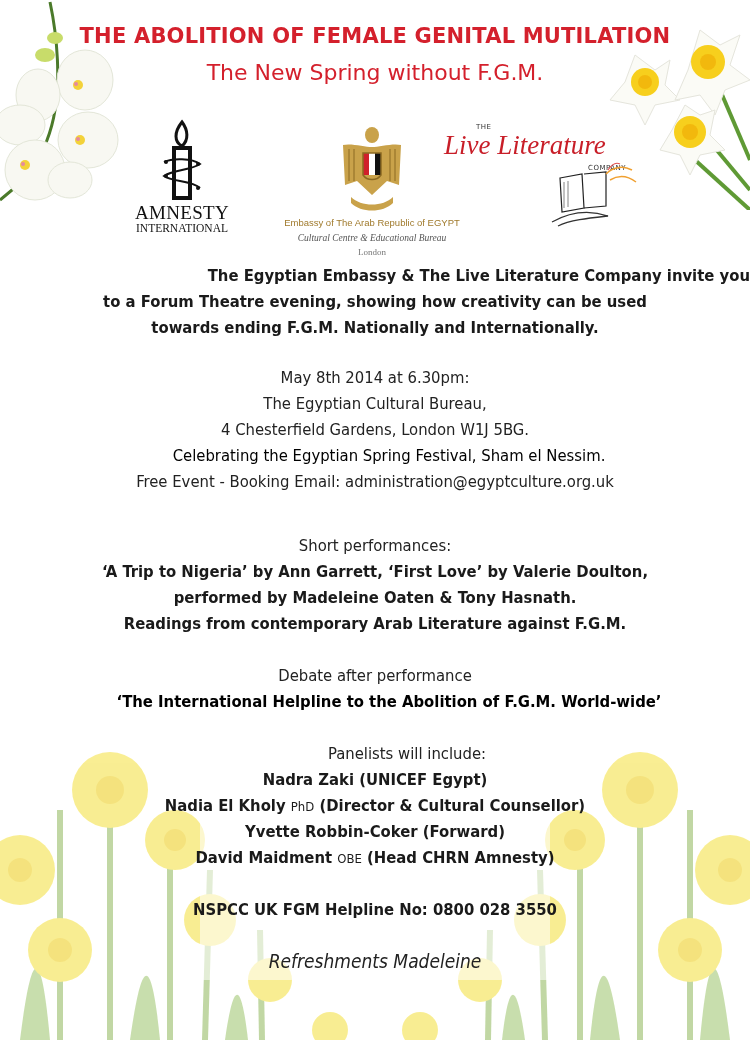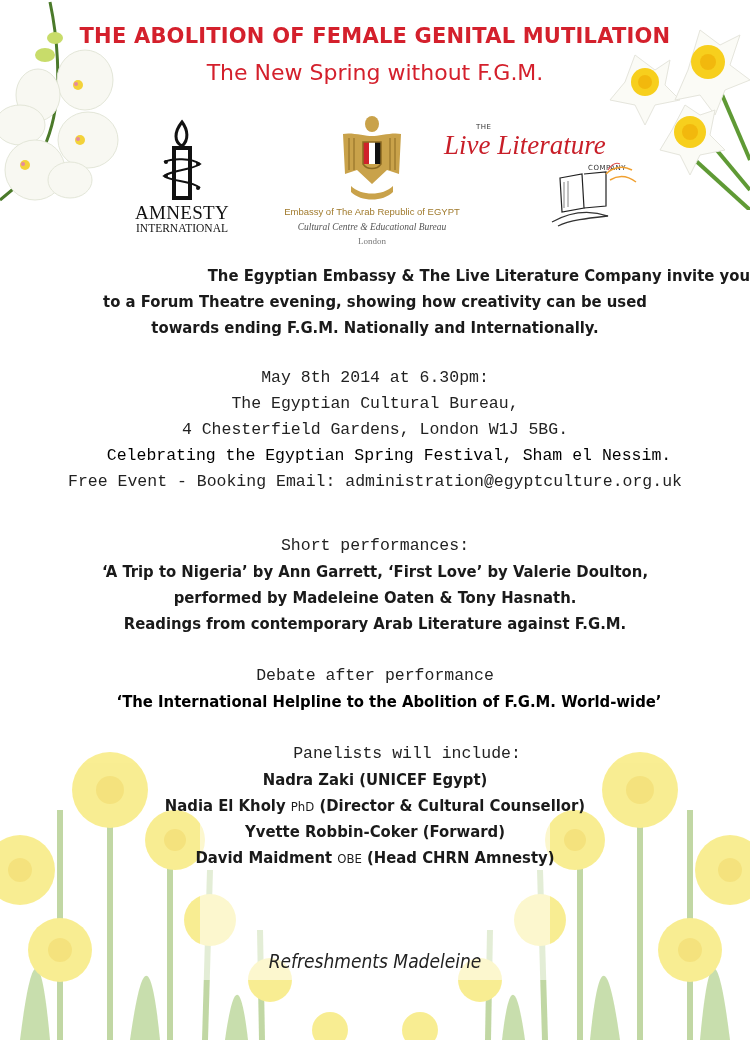--- a/index.html
+++ b/index.html
@@ -58,21 +58,21 @@
       font-family: "Liberation Serif", "DejaVu Serif", serif;
       font-size: 19px; color: #111; letter-spacing: 0.3px;
     }
     .amnesty .word2 {
       position: absolute; left: 0; top: 104px; width: 116px;
       font-family: "Liberation Serif", "DejaVu Serif", serif;
       font-size: 11.5px; color: #111;
     }
     .amnesty svg { position: absolute; left: 38px; top: 0; }
 
-    .egypt { left: 282px; top: 114px; width: 180px; height: 134px; }
+    .egypt { left: 282px; top: 125px; width: 180px; height: 134px; }
     .egypt svg { position: absolute; left: 55px; top: 0; }
     .egypt .line1 {
       position: absolute; left: 0; top: 92px; width: 180px; text-align: center;
       font-family: "Liberation Sans Narrow", "Liberation Sans", sans-serif;
       font-size: 9.5px; color: #a07a2c;
     }
     .egypt .line2 {
       position: absolute; left: 0; top: 108px; width: 180px; text-align: center;
       font-family: "Liberation Serif", "DejaVu Serif", serif;
       font-style: italic; font-size: 9.5px; color: #555;
@@ -103,21 +103,21 @@
     
     .body-text {
       font-family: "DejaVu Sans Condensed", "DejaVu Sans", "Liberation Sans", sans-serif;
     }
     .bold { font-weight: bold; }
     .dark { color: #1a1a1a; }
     .red { color: #000000; padding-left: 14px; }
     .light { color: #222; }
 
     .fs-inv { font-size: 16.5px; }
-    .fs-reg { font-size: 16.5px; font-family: Liberation Mono, monospace; }
+    .fs-reg { font-size: 16.5px; }
 
     .italic { font-style: italic; }
 
     .small-caps { font-size: 13px; font-weight: normal; }
   </style>
 </head>
 <body>
 
 <div class="poster">
 
@@ -304,15 +304,16 @@
   <div class="center-text body-text bold dark fs-inv" style="top:822px;">
     <span>Yvette Robbin-Coker</span>
     <span>(Forward)</span>
   </div>
   <div class="center-text body-text bold dark fs-inv" style="top:848px;">
     <span>David Maidment</span>
     <span class="small-caps">OBE</span>
     <span>(Head CHRN Amnesty)</span>
   </div>
 
+  <div class="center-text body-text bold dark fs-inv" style="top:900px;">NSPCC UK FGM Helpline No: 0800 028 3550</div>
 
   <div class="center-text body-text italic light" style="top:950px; font-size:19px;">Refreshments Madeleine</div>
 </div>
 
 </body></html>

